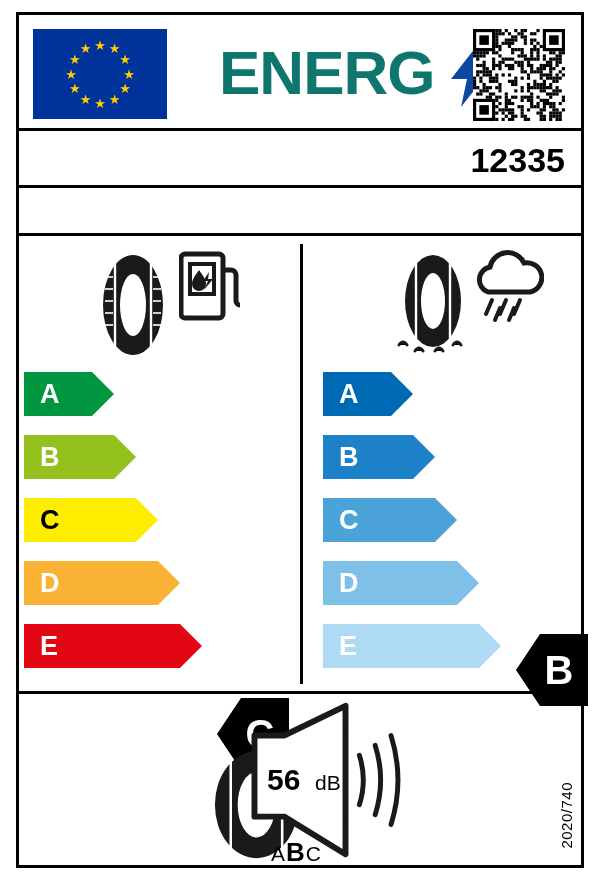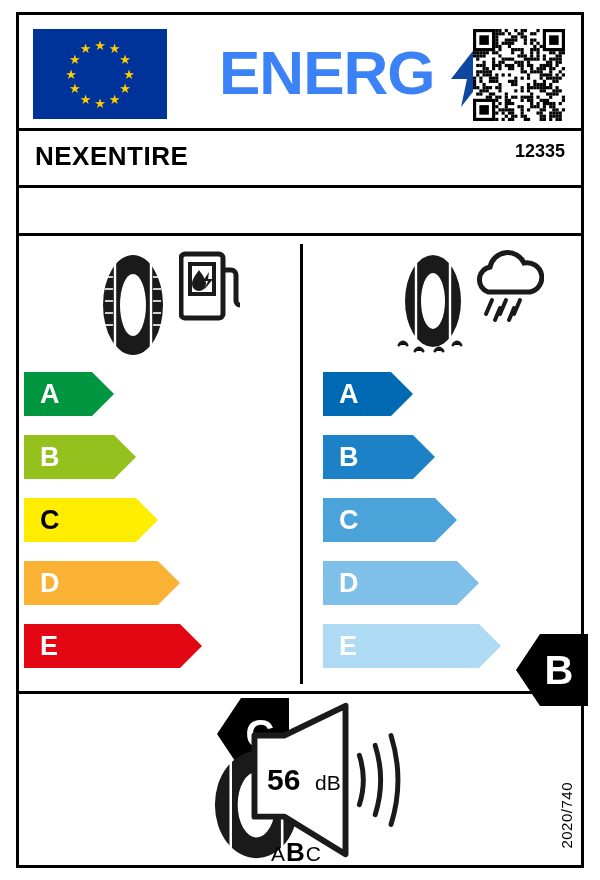--- a/index.html
+++ b/index.html
@@ -40,21 +40,21 @@
     line-height: 13px;
     width: 13px; height: 13px;
     text-align: center;
   }
   .energ-word {
     position: absolute;
     left: 200px; top: 22px;
     font-size: 62px;
     font-weight: bold;
     letter-spacing: -1px;
-    color: #3b82f6;
+    color: #0f766e;
     font-family: "Liberation Sans", sans-serif;
   }
   .bolt {
     position: absolute;
     left: 430px; top: 28px;
     width: 44px; height: 64px;
   }
   .qr {
     position: absolute;
     right: 16px; top: 14px;
@@ -74,21 +74,21 @@
     left: 0; top: 116px;
     width: 100%; height: 54px;
   }
   .brand {
     position: absolute; left: 16px; top: 10px;
     font-size: 26px; font-weight: bold;
     letter-spacing: 0.5px;
   }
   .model {
     position: absolute; right: 16px; top: 10px;
-    font-size: 18px; font-weight: bold;
+    font-size: 34px; font-weight: bold;
   }
 
   
   .size-row {
     position: absolute;
     left: 0; top: 173px;
     width: 100%; height: 48px;
   }
   .size {
     position: absolute; left: 16px; top: 6px;
@@ -559,21 +559,20 @@
         <rect x="24" y="2" width="3" height="3" fill="#000"></rect>
         <rect x="0" y="22" width="7" height="7" fill="#000"></rect>
         <rect x="1" y="23" width="5" height="5" fill="#fff"></rect>
         <rect x="2" y="24" width="3" height="3" fill="#000"></rect>
       </svg>
   </div>
 
   <div class="hline" style="top:113px;"></div>
 
   <div class="brand-row">
-    <div class="brand">NEXENTIRE</div>
     <div class="model">12335</div>
   </div>
 
   <div class="hline" style="top:170px;"></div>
 
 
   <div class="hline" style="top:218px;"></div>
 
   <div class="main">
     <div class="vline"></div>

